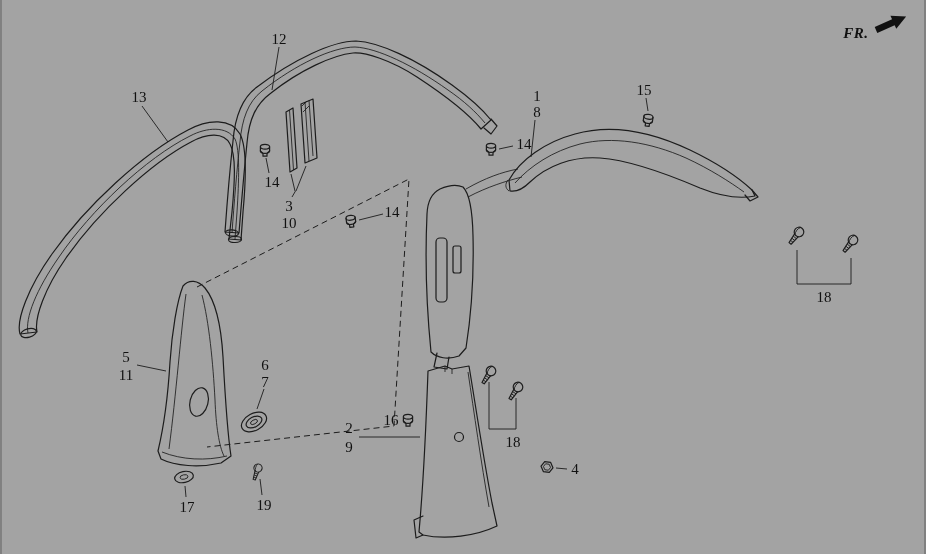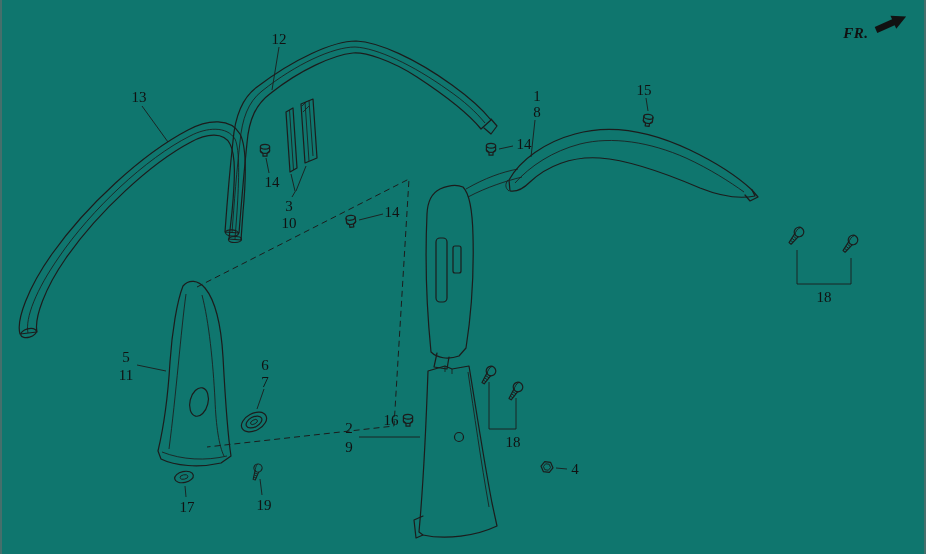--- a/index.html
+++ b/index.html
@@ -1,16 +1,16 @@
 <!DOCTYPE html>
 <html><head>
 <meta charset="utf-8">
 <style>
   html,body{margin:0;padding:0;background:#ffffff;}
-  .stage{position:relative;width:926px;height:554px;background:#0f766e;overflow:hidden;
+  .stage{position:relative;width:926px;height:554px;background:#a3a3a3;overflow:hidden;
          font-family:"Liberation Serif", serif;}
   svg{position:absolute;left:0;top:0;}
   svg text{font-family:"Liberation Serif", serif;font-size:15px;fill:#111;}
   svg .fr{font-weight:bold;font-style:italic;font-size:15px;letter-spacing:.5px;}
   svg .ln{stroke:#1c1c1c;fill:none;stroke-width:1.2;stroke-linecap:round;stroke-linejoin:round;}
   svg .thin{stroke:#1c1c1c;fill:none;stroke-width:.85;}
   svg .leader{stroke:#1c1c1c;fill:none;stroke-width:.9;}
   svg .dash{stroke:#1c1c1c;fill:none;stroke-width:1;stroke-dasharray:6 4;}
   svg .edge{stroke:#6b6b6b;stroke-width:1.2;}
 </style>

